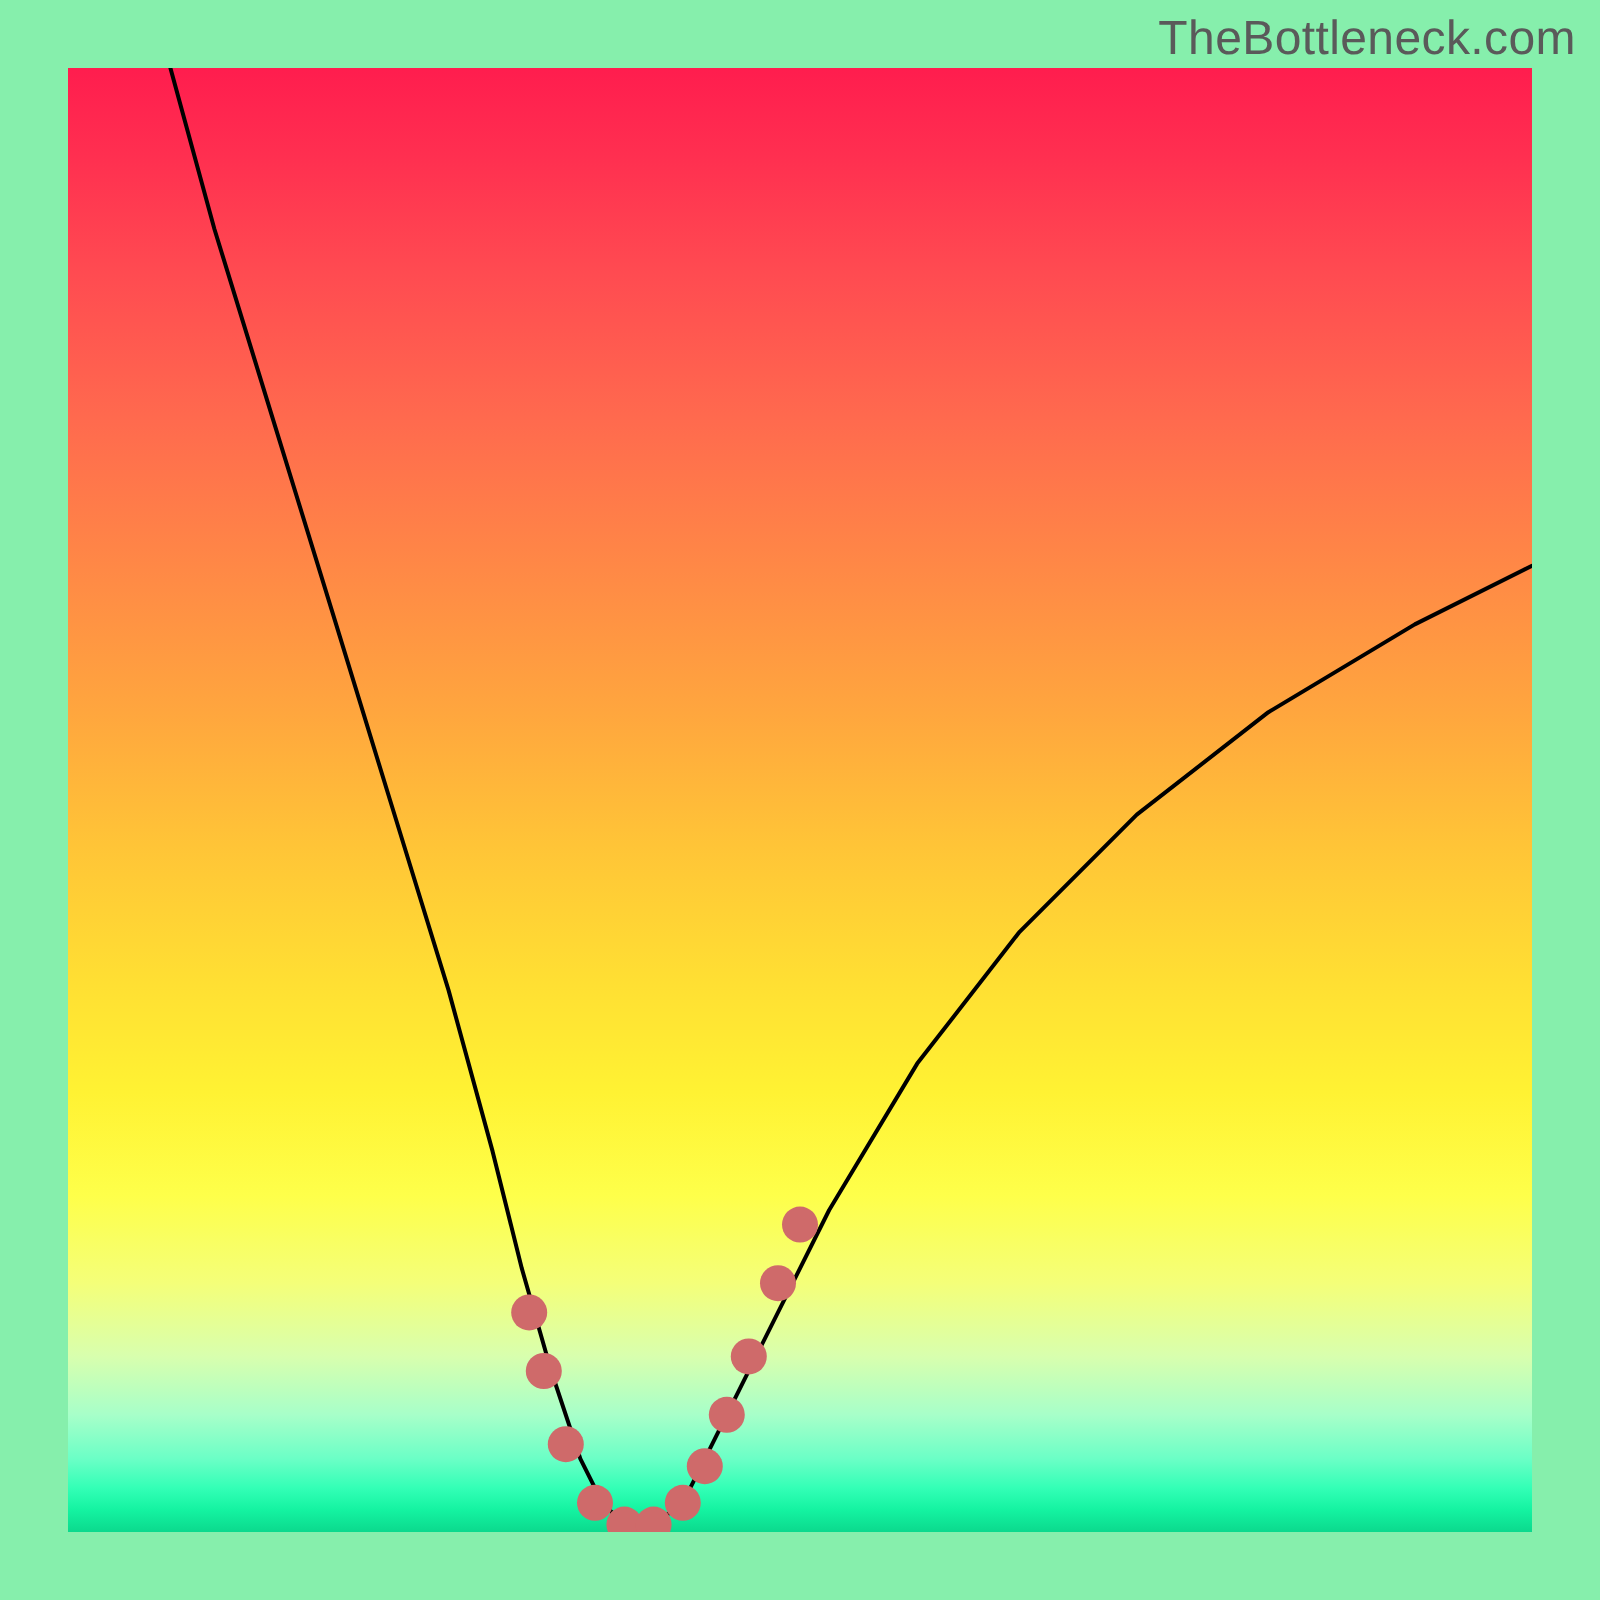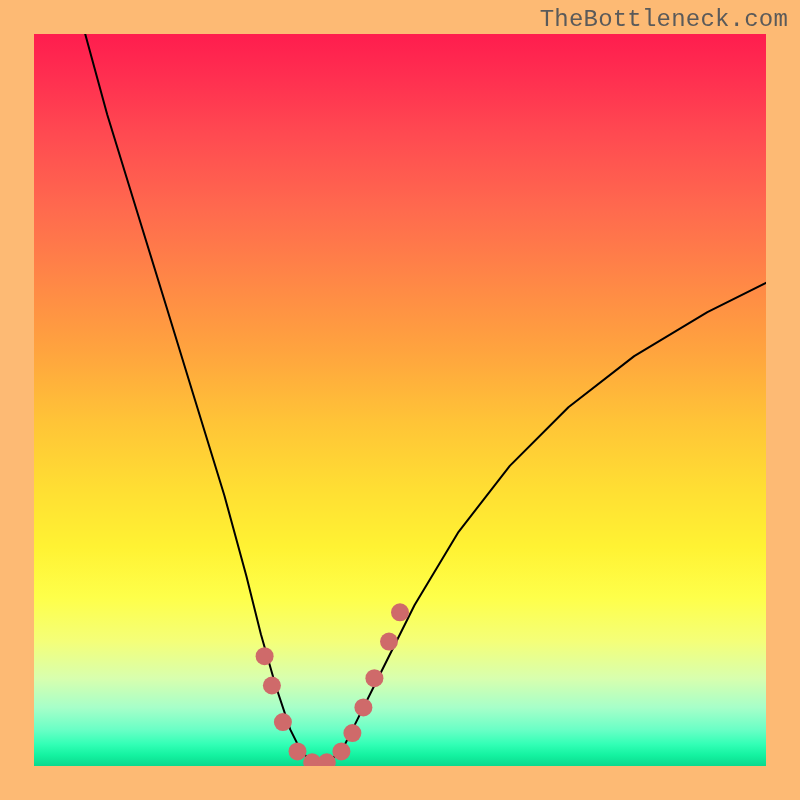--- a/index.html
+++ b/index.html
@@ -8,22 +8,21 @@
     width: 800px;
     height: 800px;
     overflow: hidden;
     background: #000;
     font-family: Arial, Helvetica, sans-serif;
   }
   .frame {
     position: relative;
     width: 800px;
     height: 800px;
-    background: #fdba74;
-    font-family: Liberation Mono, monospace;
+    background: #86efac;
   }
   .plot-area {
     position: absolute;
     left: 34px;
     top: 34px;
     width: 732px;
     height: 732px;
     background: linear-gradient(
       to bottom,
       #ff1d4e 0%,

